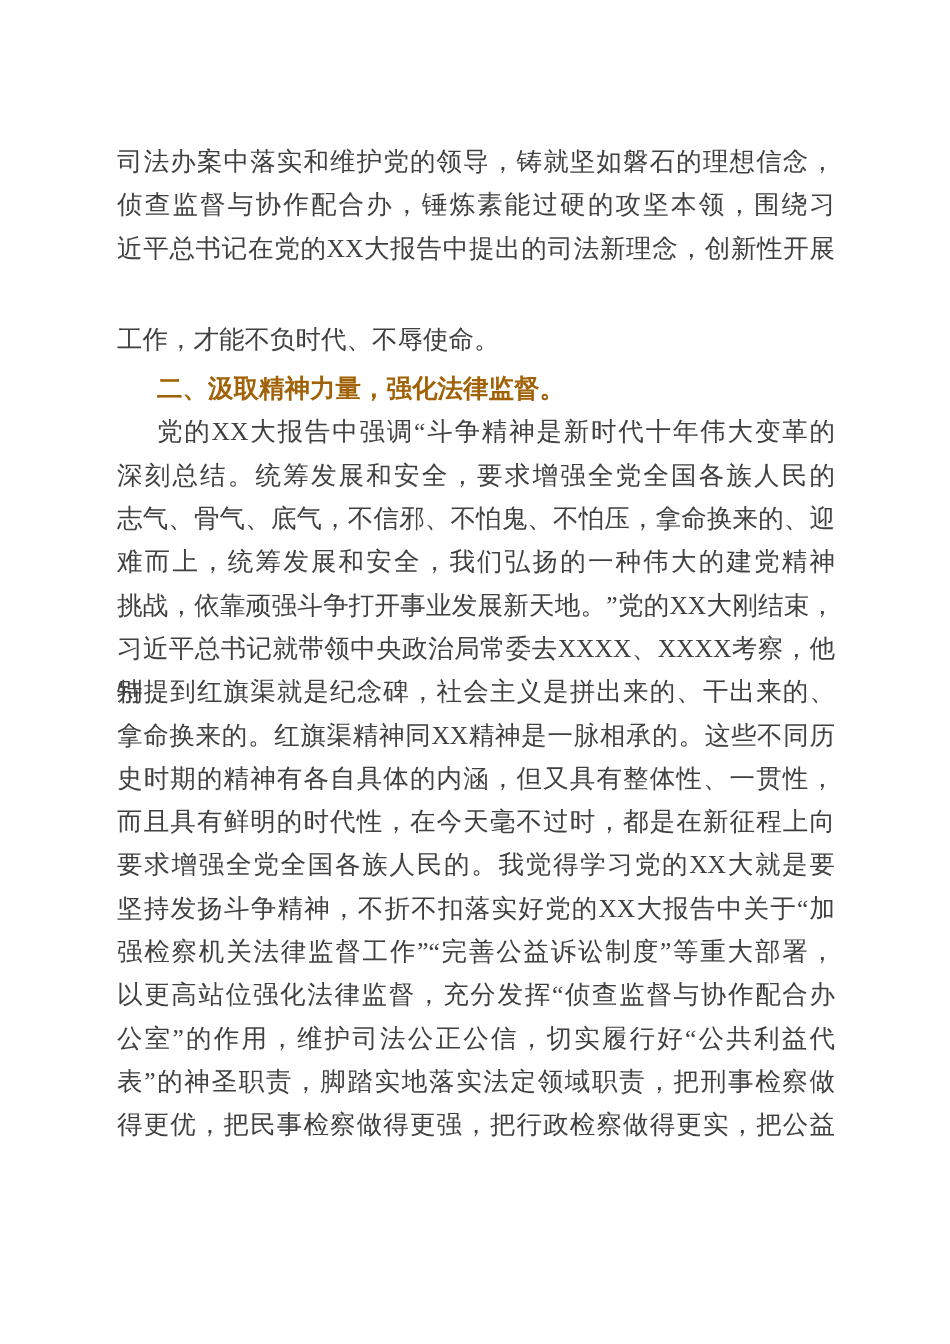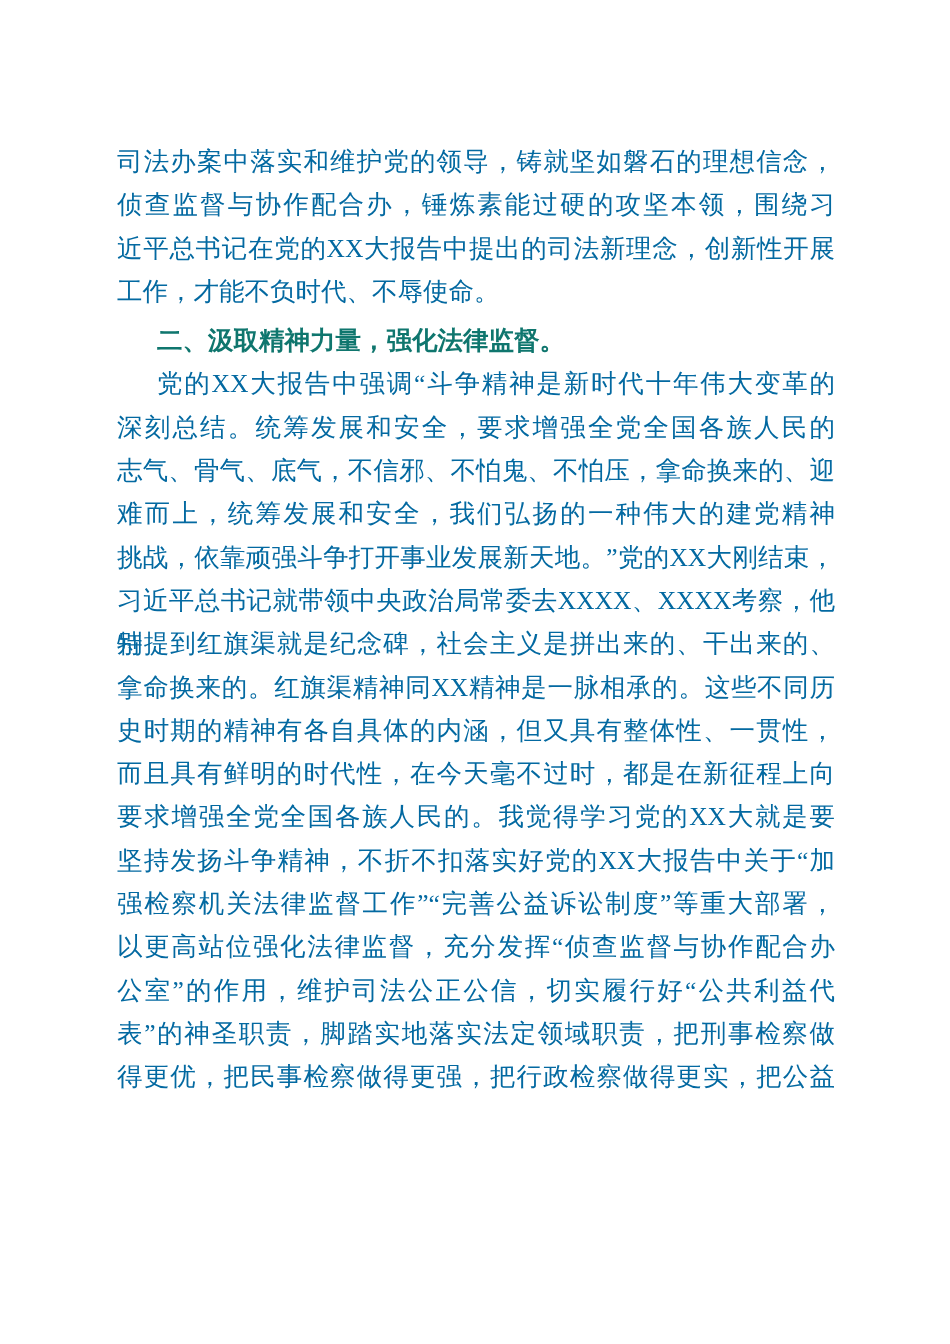--- a/index.html
+++ b/index.html
@@ -20,37 +20,38 @@
     padding: 140px 115px 0 117px;
     background: #ffffff;
   }
   .doc-line {
     font-family: "Liberation Serif", "DejaVu Serif", serif;
     font-size: 25.5px;
     line-height: 43.3px;
     height: 43.3px;
     text-align: justify;
     text-align-last: justify;
-    color: #0369a1;
+    color: #404040;
   }
   .doc-line.indent {
     text-indent: 40px;
   }
   .doc-line.para-end {
     text-align-last: left;
+    margin-top: 48px;
   }
   .heading {
     font-family: "Liberation Sans", "DejaVu Sans", sans-serif;
     font-weight: bold;
     font-size: 25.5px;
     line-height: 43.3px;
     height: 43.3px;
     margin: 6px 0 0 0;
     text-indent: 40px;
-    color: #0f766e;
+    color: #a16207;
   }
 </style>
 </head>
 <body>
 
 <div class="page">
   <div class="para">
       <div class="doc-line">司法办案中落实和维护党的领导，铸就坚如磐石的理想信念，</div>
       <div class="doc-line">侦查监督与协作配合办，锤炼素能过硬的攻坚本领，围绕习</div>
       <div class="doc-line">近平总书记在党的XX大报告中提出的司法新理念，创新性开展</div>

